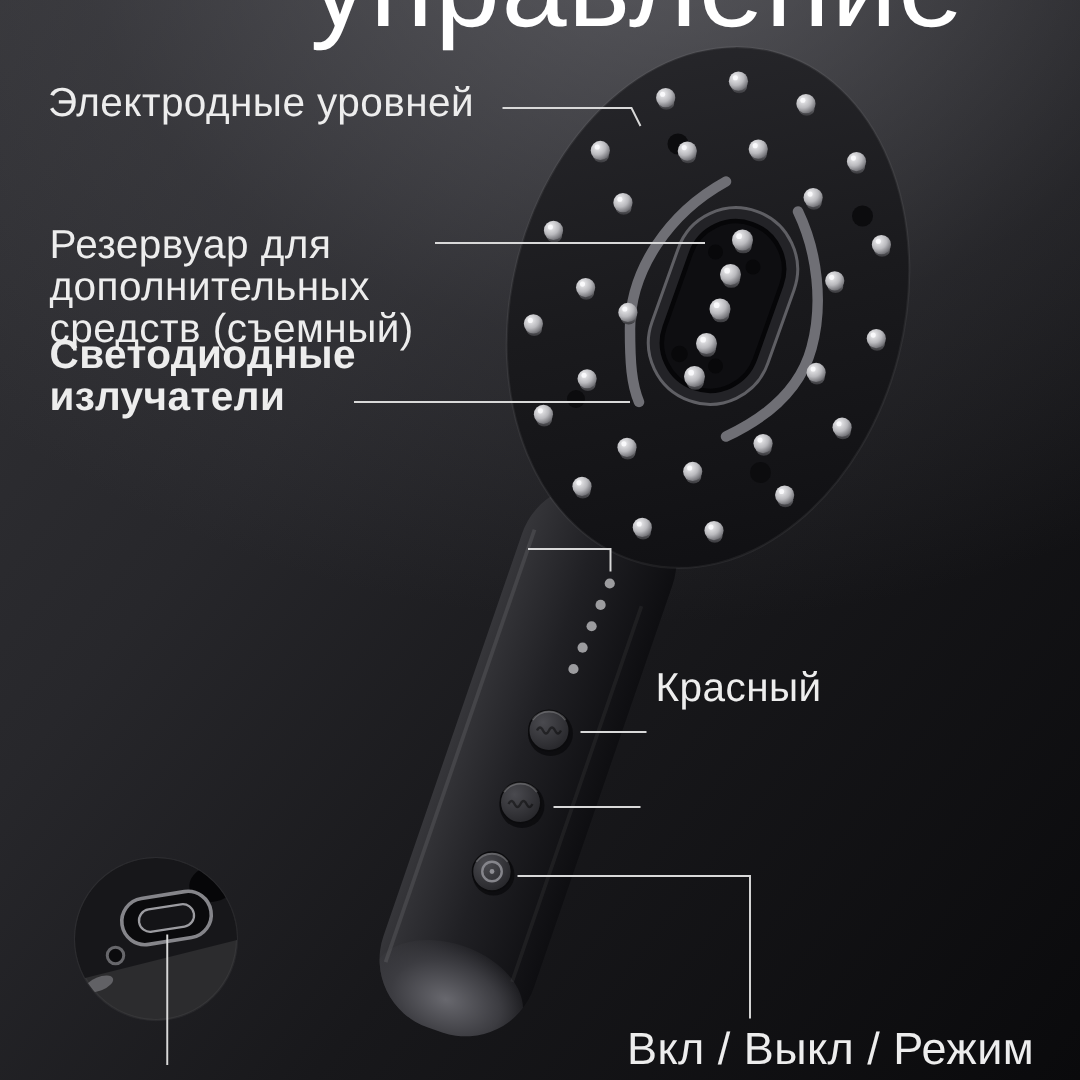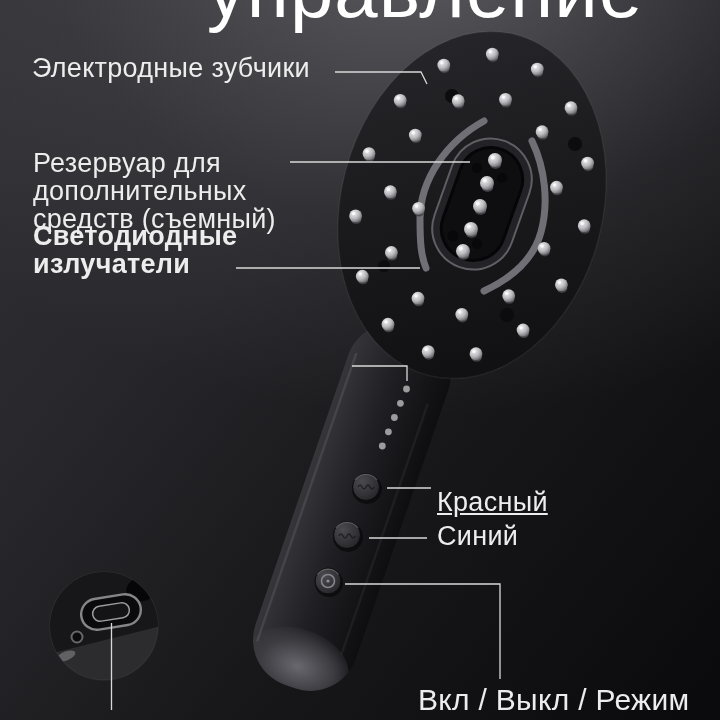--- a/index.html
+++ b/index.html
@@ -18,21 +18,21 @@
   }
   .lbl{
     position:absolute;margin:0;color:var(--text,#ededed);
     font-size:27px;line-height:28px;letter-spacing:.3px;
     white-space:pre-line;font-weight:400;
   }
   .lbl-electrodes{left:32px;top:54px;}
   .lbl-reservoir{left:33px;top:105px;margin-top:44px;}
   .lbl-led{left:33px;top:222px;font-weight:bold;}
   .lbl-indicator{left:33px;top:316px;}
-  .lbl-red{left:437px;top:488px;text-decoration:underline;}
+  .lbl-red{left:437px;top:444px;}
   .lbl-blue{left:437px;top:522px;}
   .lbl-power{left:418px;top:684px;font-size:30px;line-height:31px;}
   .callout{fill:none;stroke:var(--line,#d9d9d9);stroke-width:1.3;}
   .ind-dot{fill:var(--indicator_dot,#9c9c9f);}
 </style>
 </head>
 <body>
 
 <div class="stage">
 
@@ -329,22 +329,21 @@
           <rect x="92.5" y="604.5" width="37" height="15" rx="7.5" fill="#141417" stroke="#9c9ca1" stroke-width="1.5"></rect>
         </g>
         <circle cx="77" cy="637" r="5.5" fill="#0b0b0d" stroke="#67676b" stroke-width="2"></circle>
         <ellipse cx="66" cy="656" rx="10" ry="4.5" fill="#85858b" opacity="0.6" transform="rotate(-22 66 656)"></ellipse>
       </g>
       <line x1="111.5" y1="623" x2="111.5" y2="710" class="callout"></line>
     </g>
   </svg>
 
   <h1 class="title">управление</h1>
-  <p class="lbl lbl-electrodes">Электродные зубчики</p>
+  <p class="lbl lbl-electrodes">Электродные уровней</p>
   <p class="lbl lbl-reservoir">Резервуар для
 дополнительных
 средств (съемный)</p>
   <p class="lbl lbl-led">Светодиодные
 излучатели</p>
   <p class="lbl lbl-red">Красный</p>
-  <p class="lbl lbl-blue">Синий</p>
   <p class="lbl lbl-power">Вкл / Выкл / Режим</p>
 </div>
 
 </body></html>

